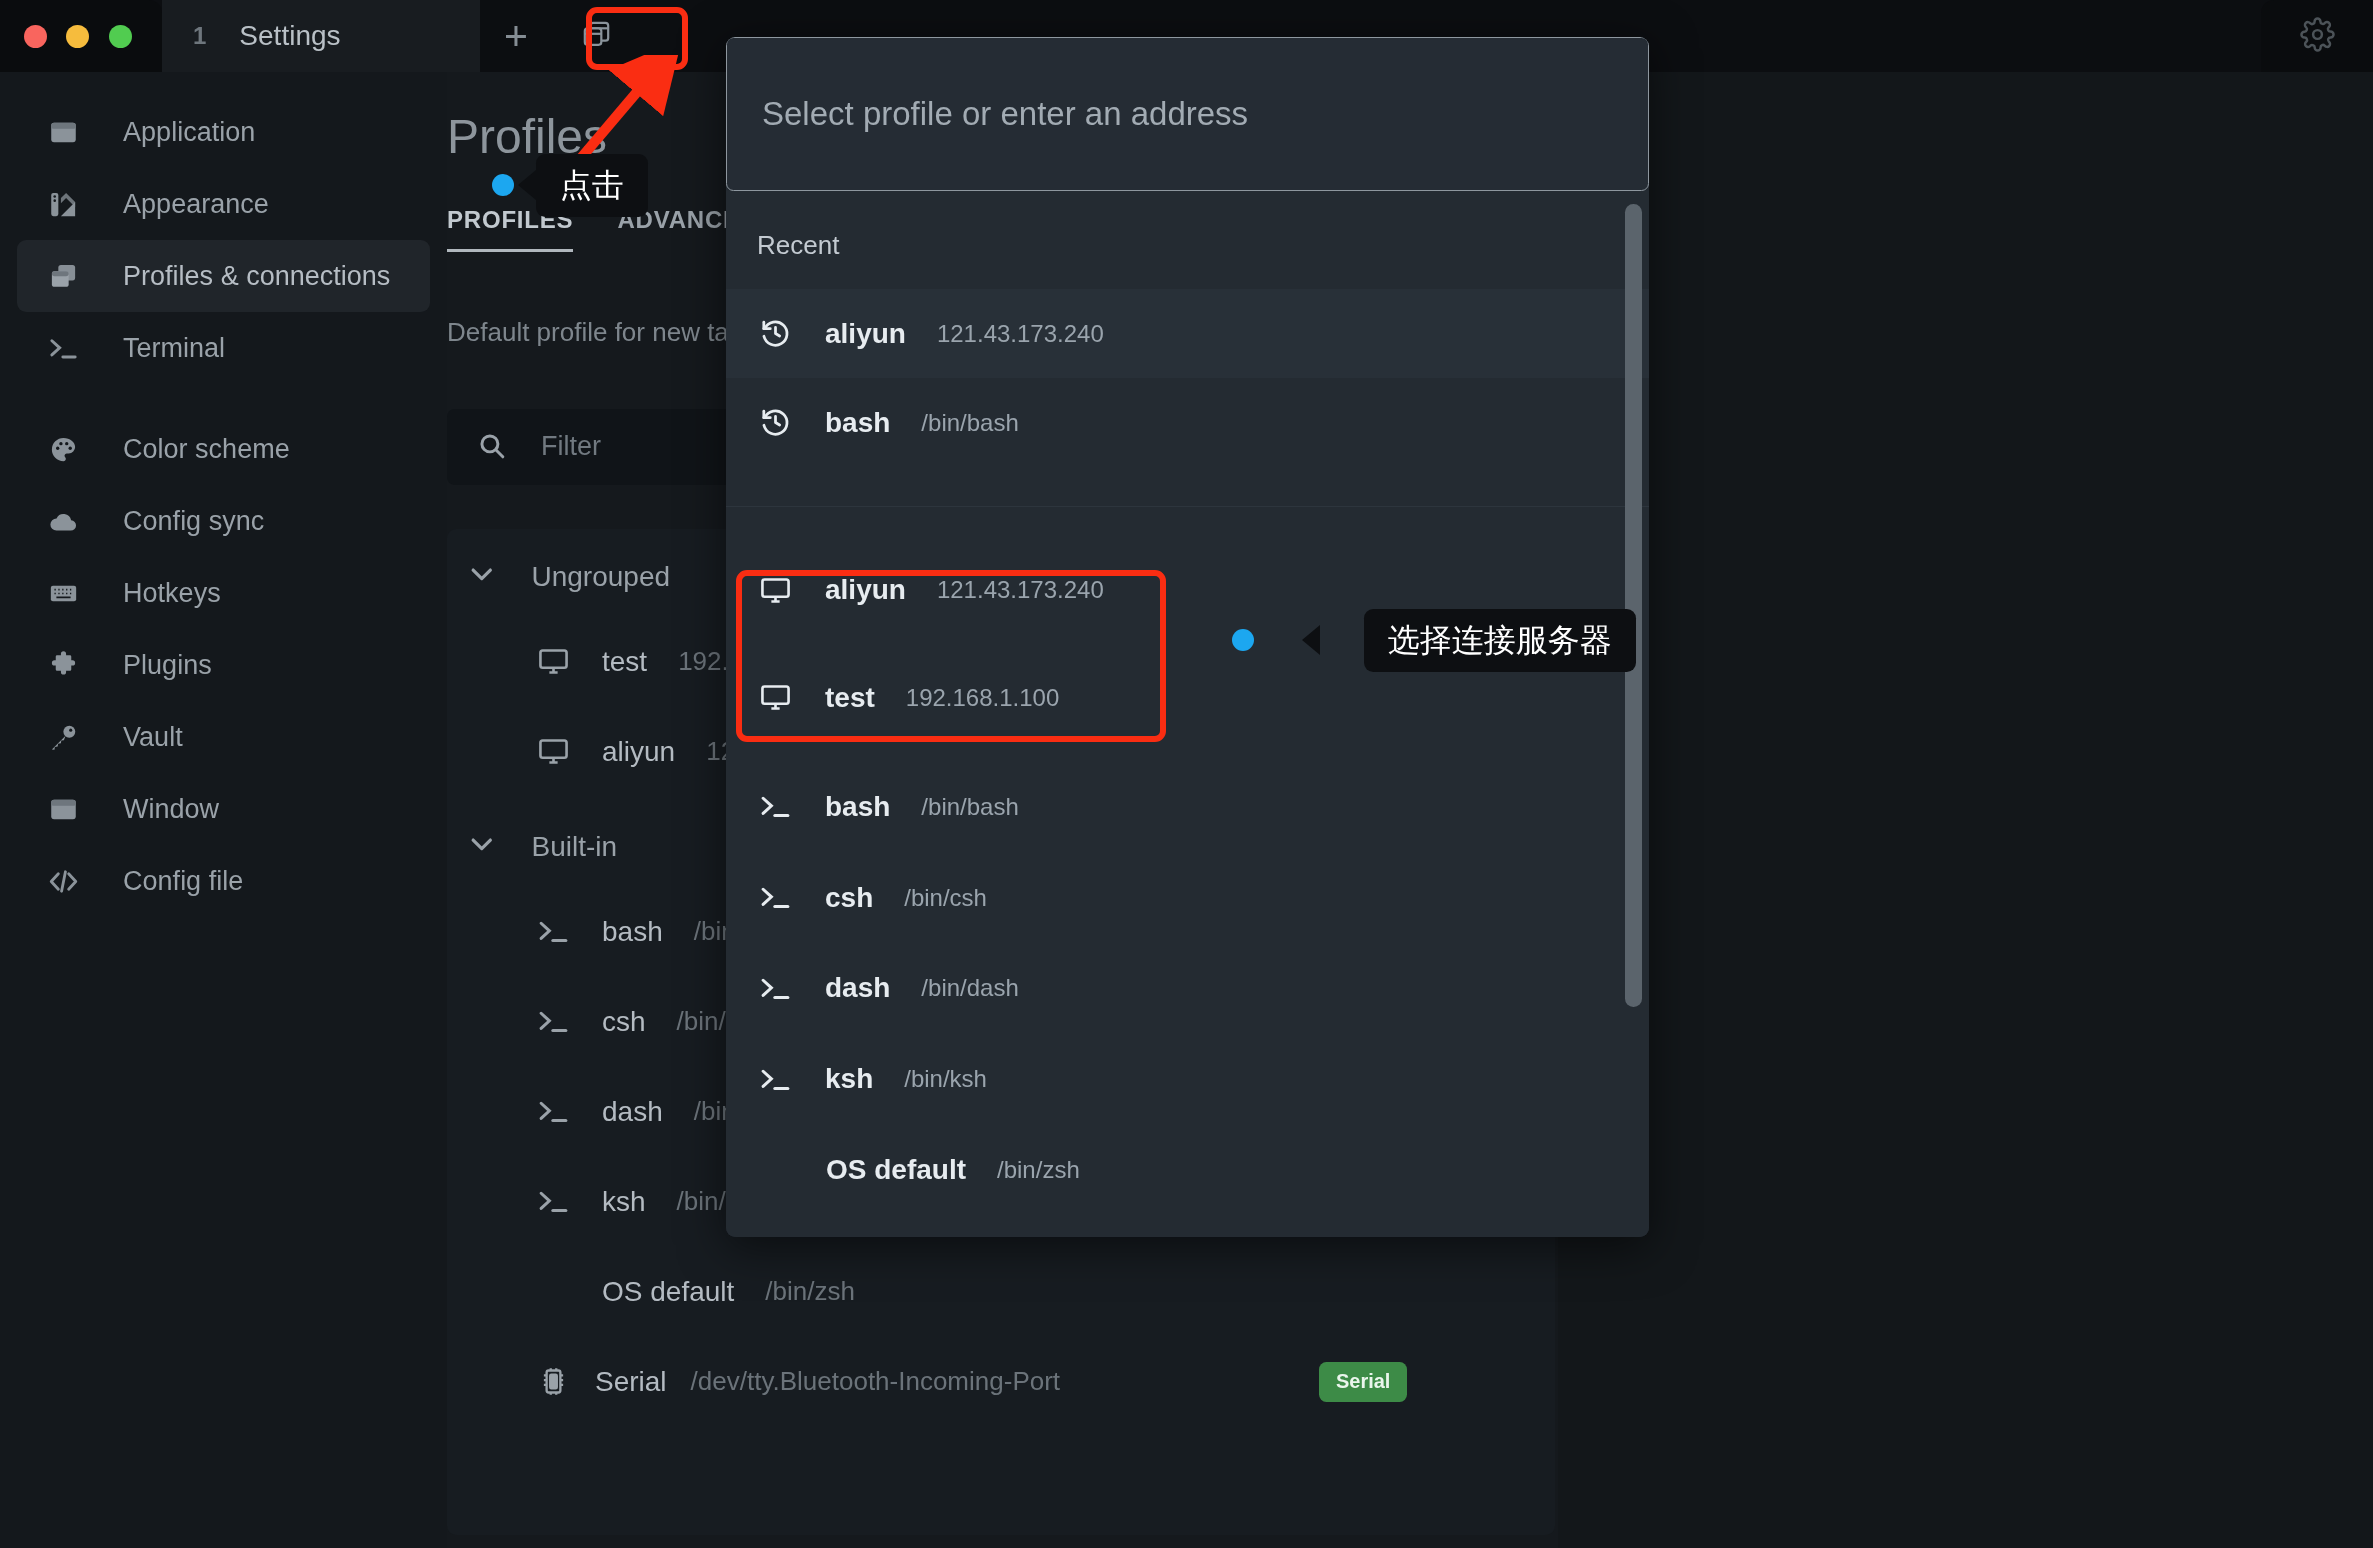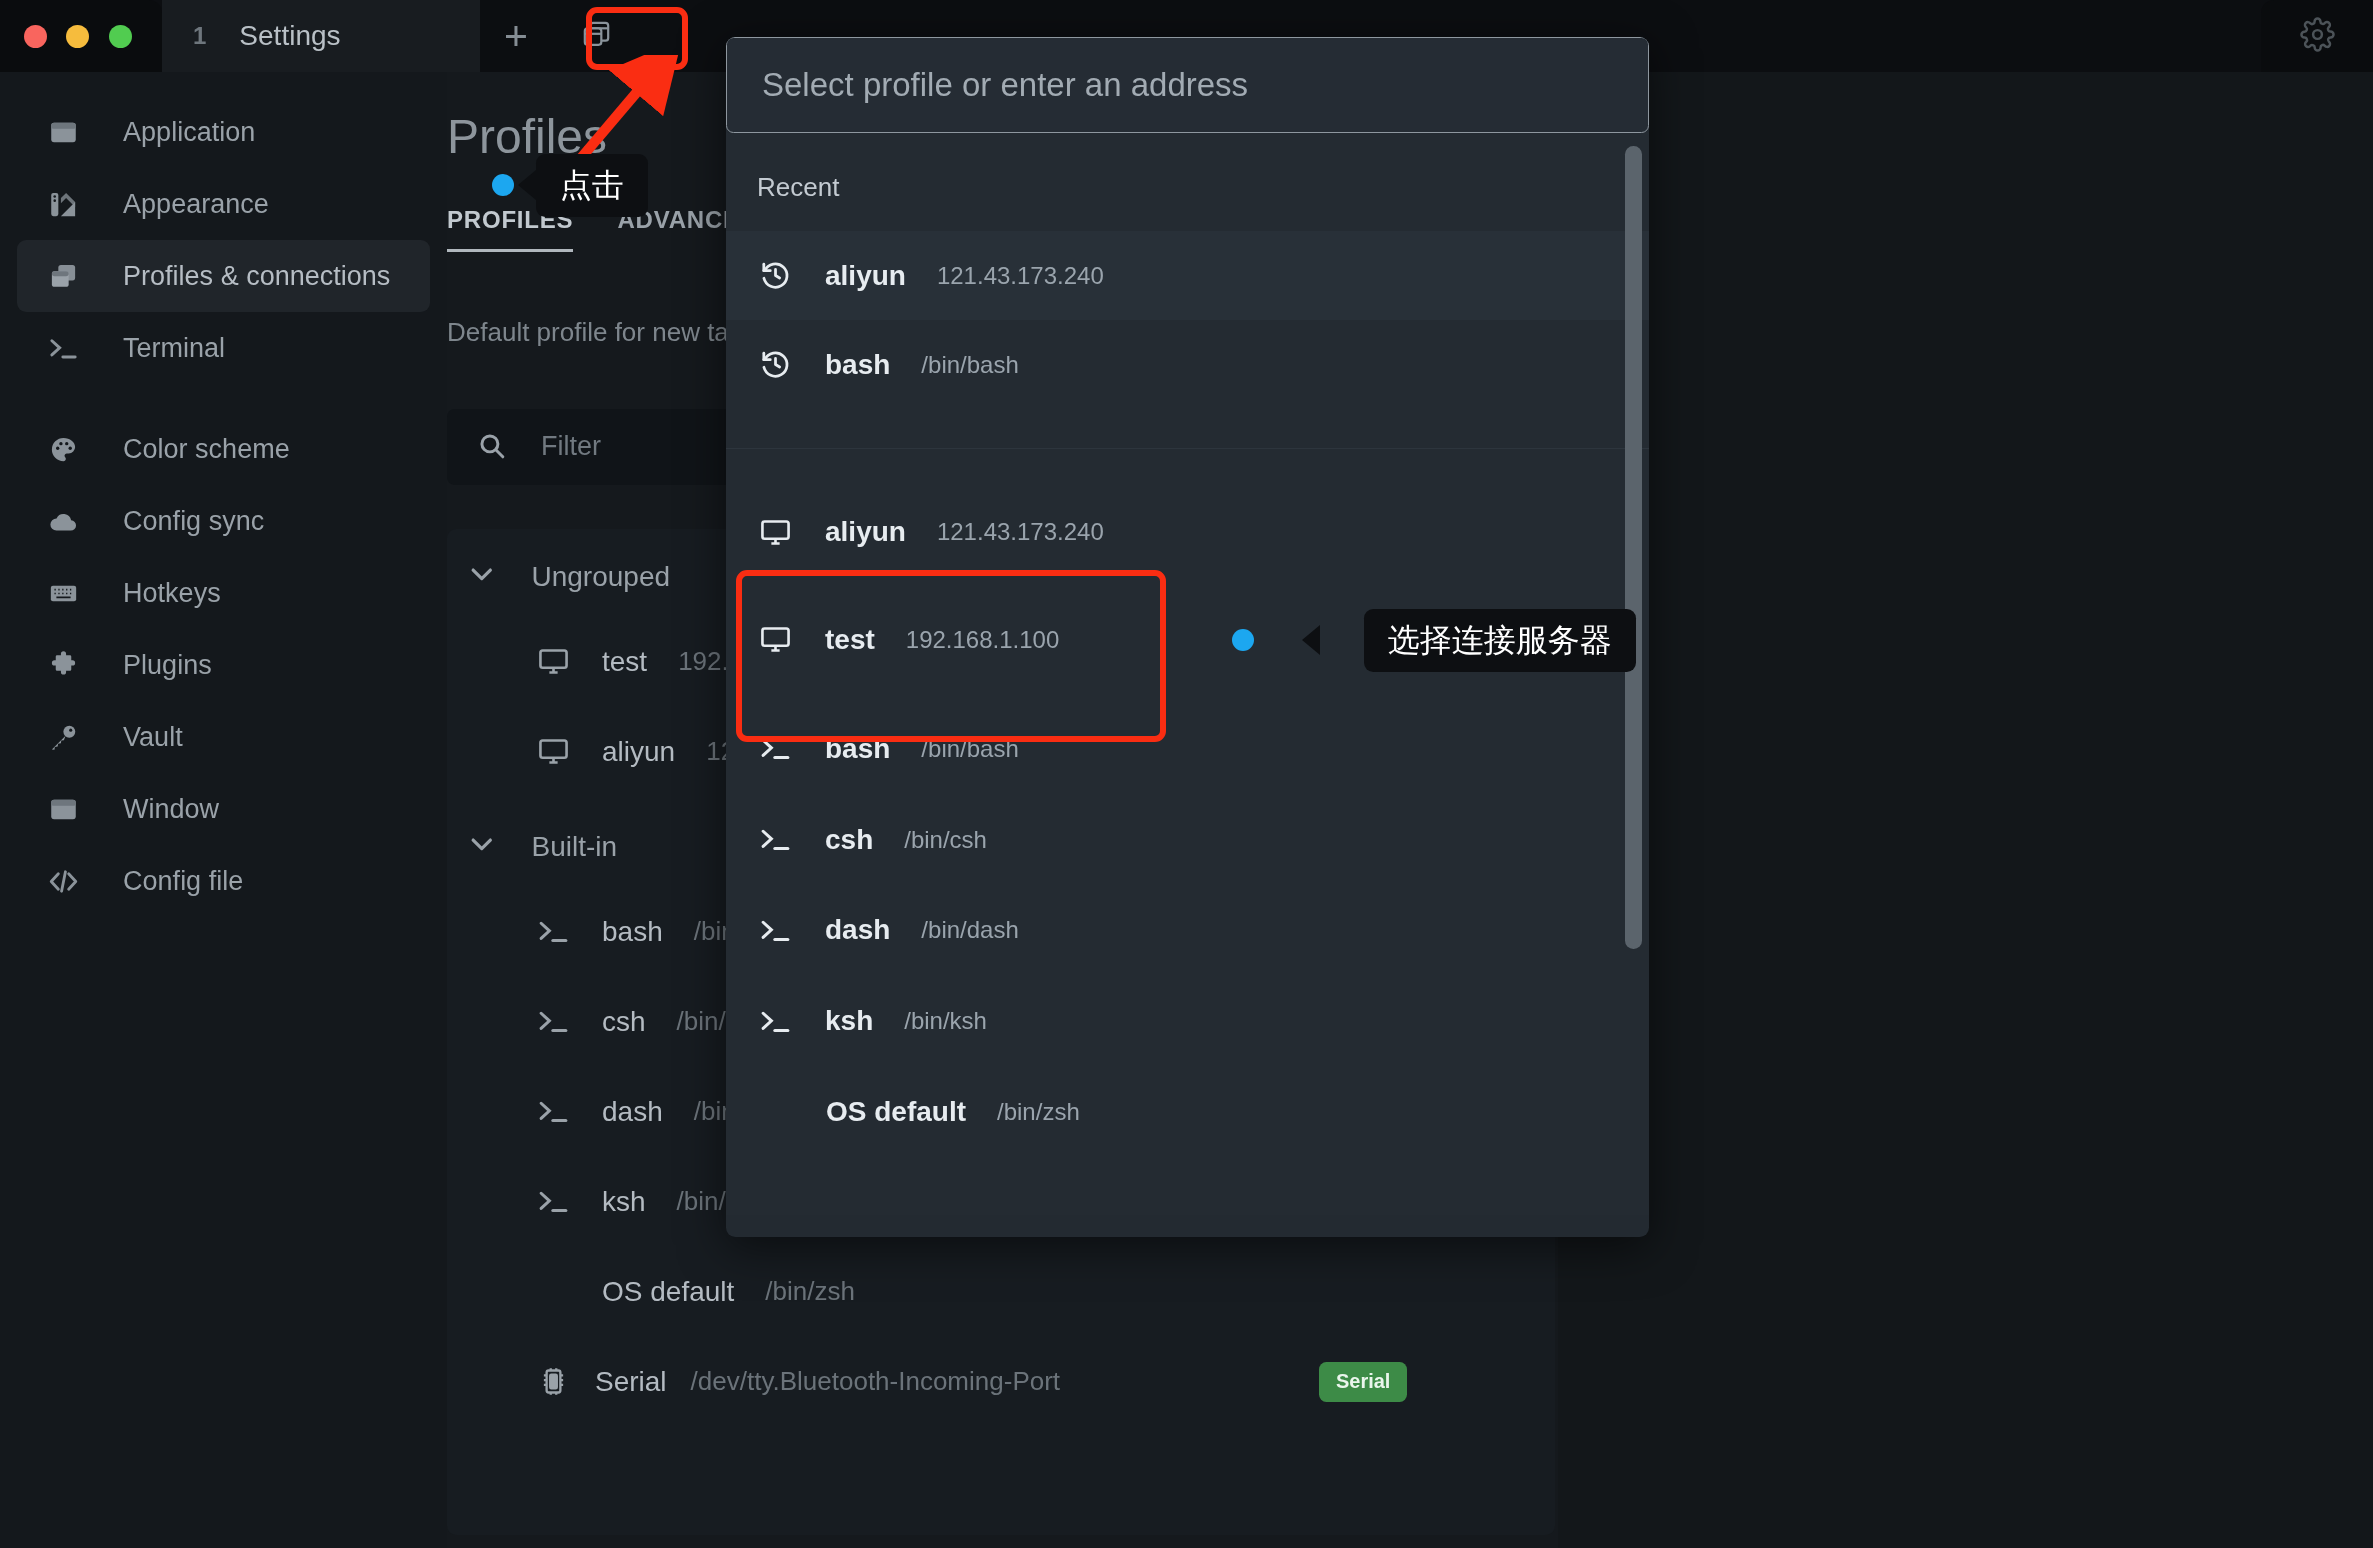--- a/index.html
+++ b/index.html
@@ -103,21 +103,21 @@
   }
 
   
   .modal {
     position: absolute; left: 726px; top: 37px; width: 923px; height: 1200px;
     background: #232a31; border-radius: 9.2px;
     box-shadow: 0 9.2px 46px rgba(0,0,0,.55);
     overflow: hidden;
   }
   .modal-input {
-    height: 96px; background: #252c34; border: 1.8px solid #8e979f;
+    height: 154px; background: #252c34; border: 1.8px solid #8e979f;
     border-radius: 7.4px; display: flex; align-items: center; padding-left: 35px;
     margin: 0;
   }
   .modal-input .ph { color: #a2abb3; font-size: 33px; }
   .modal-list { position: relative; height: 1082px; overflow: hidden; background: #242b32; }
   .sec-label { color: #c3cad1; font-size: 26px; padding: 39px 0 28px 31px; }
   .mrow {
     display: flex; align-items: center; gap: 31px; height: 89px; padding-left: 31px;
   }
   .mrow.hl { background: #283038; }

